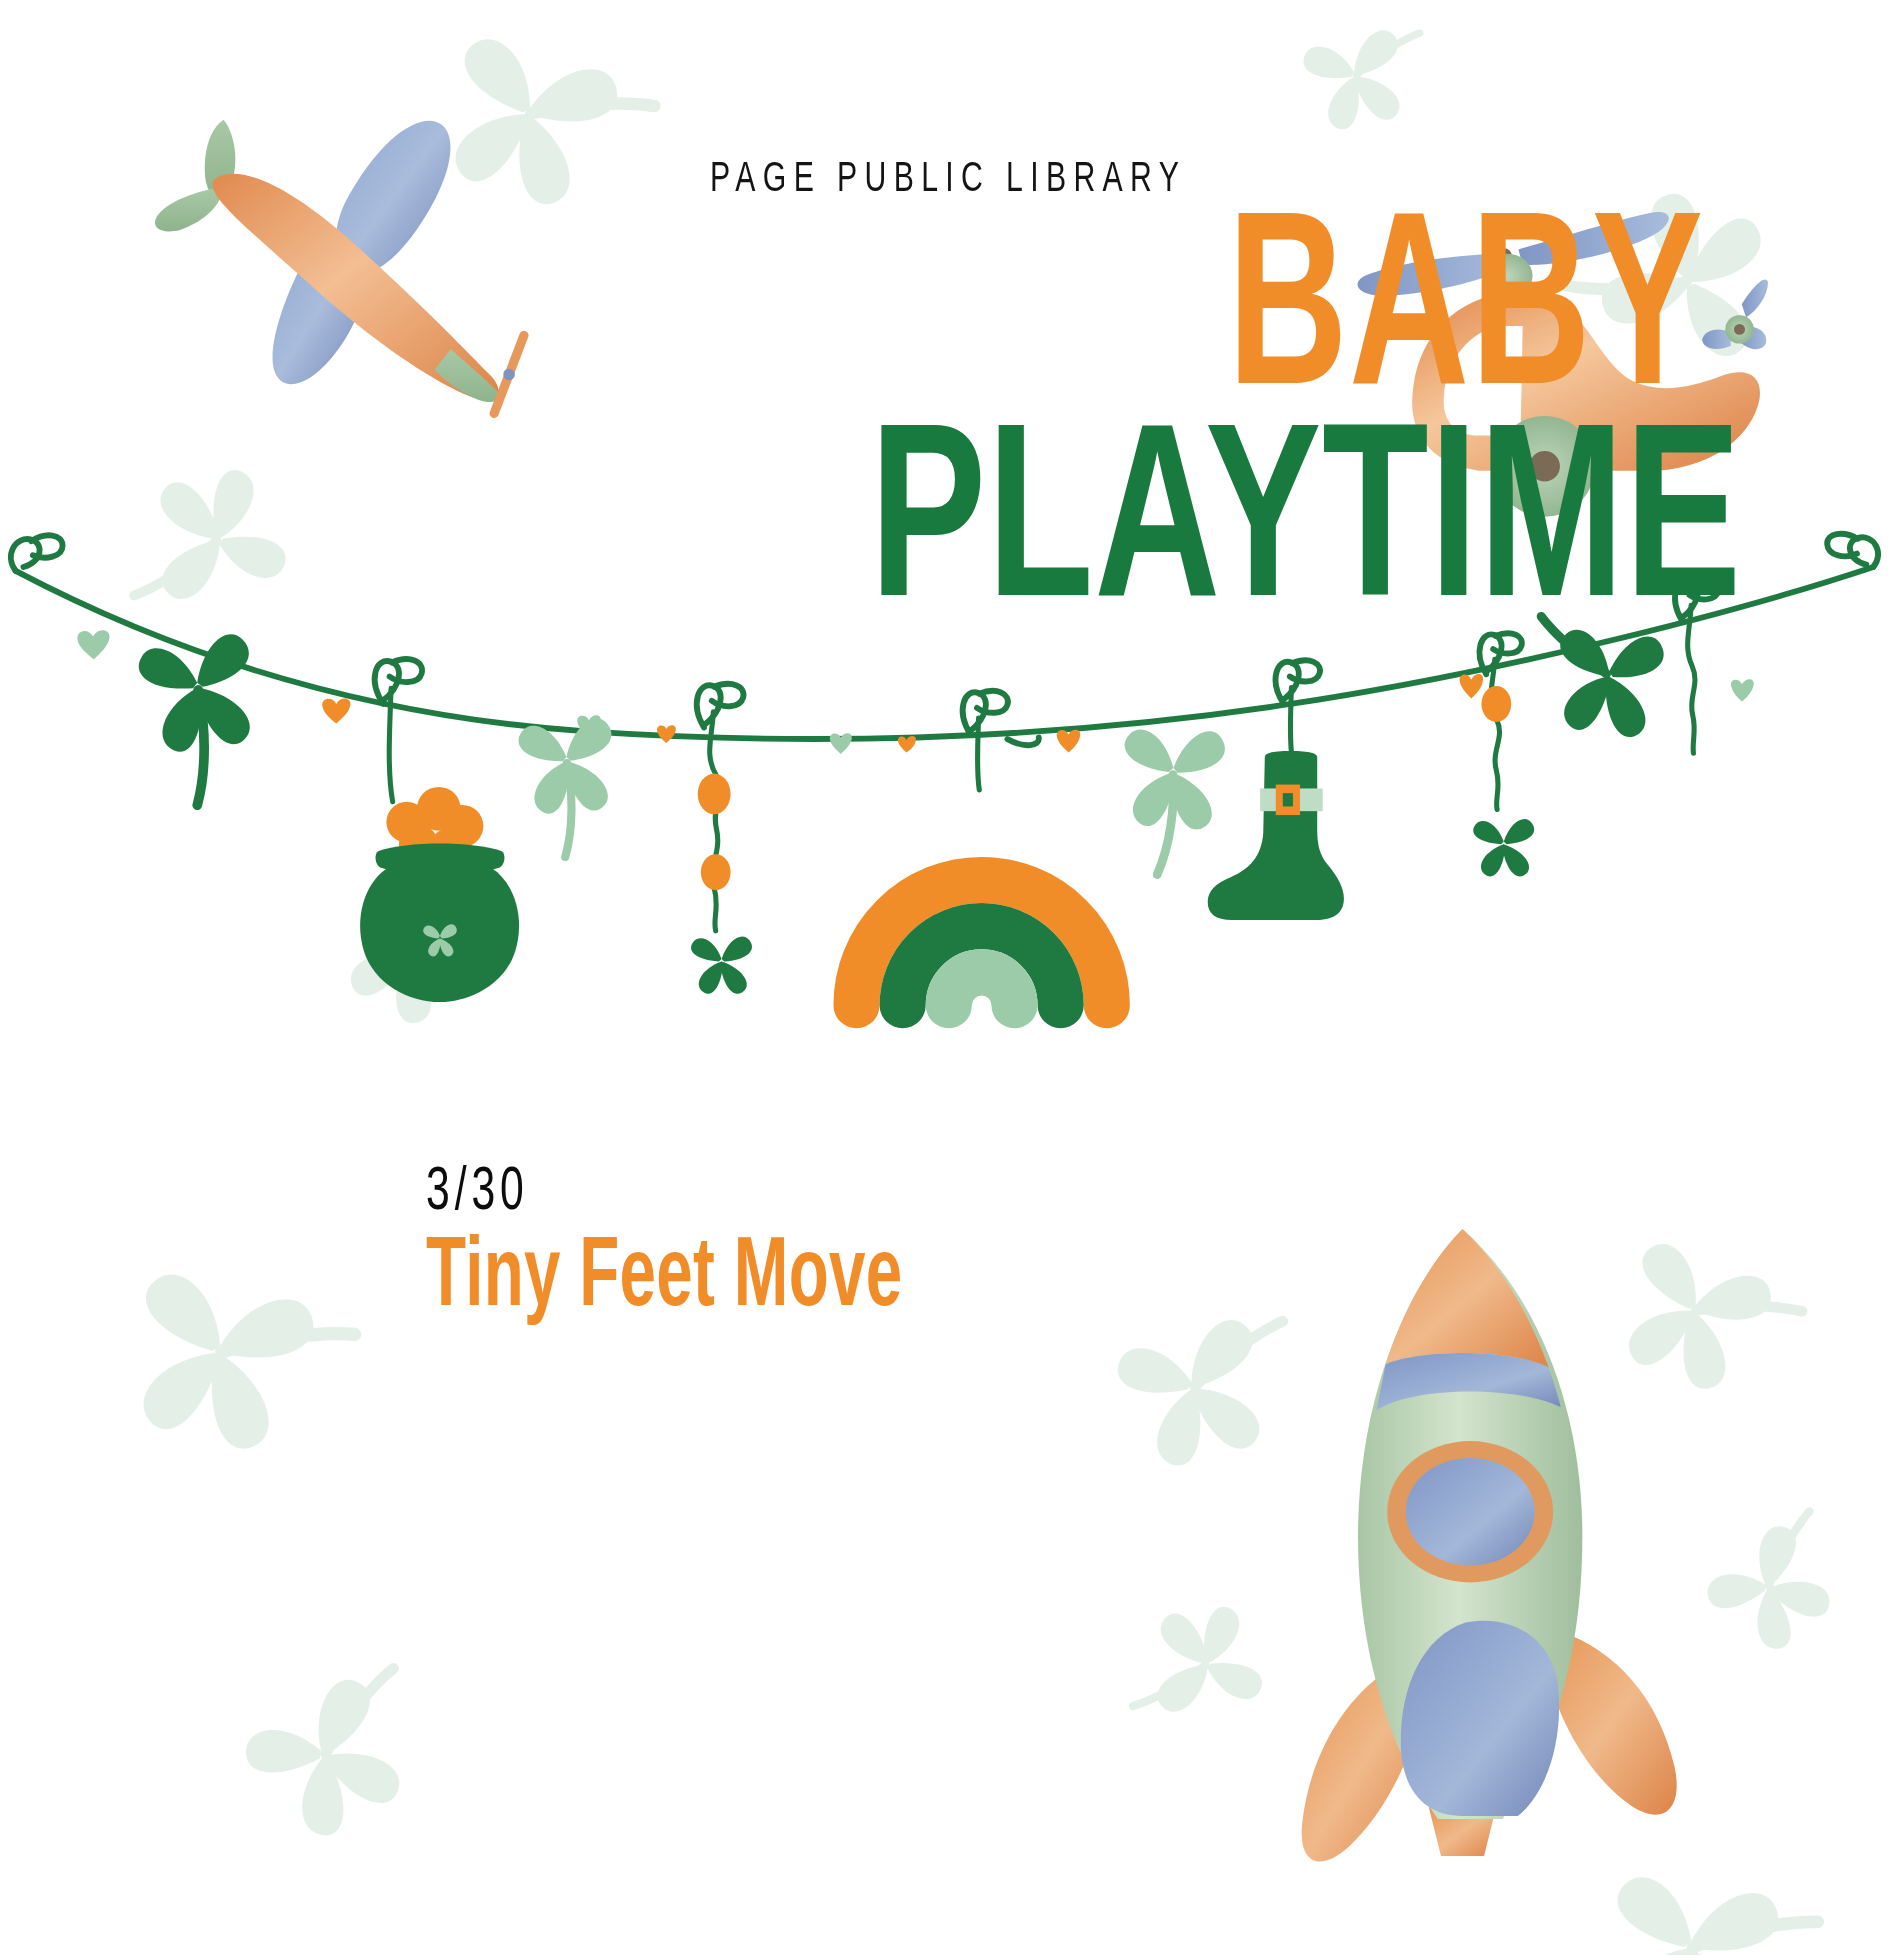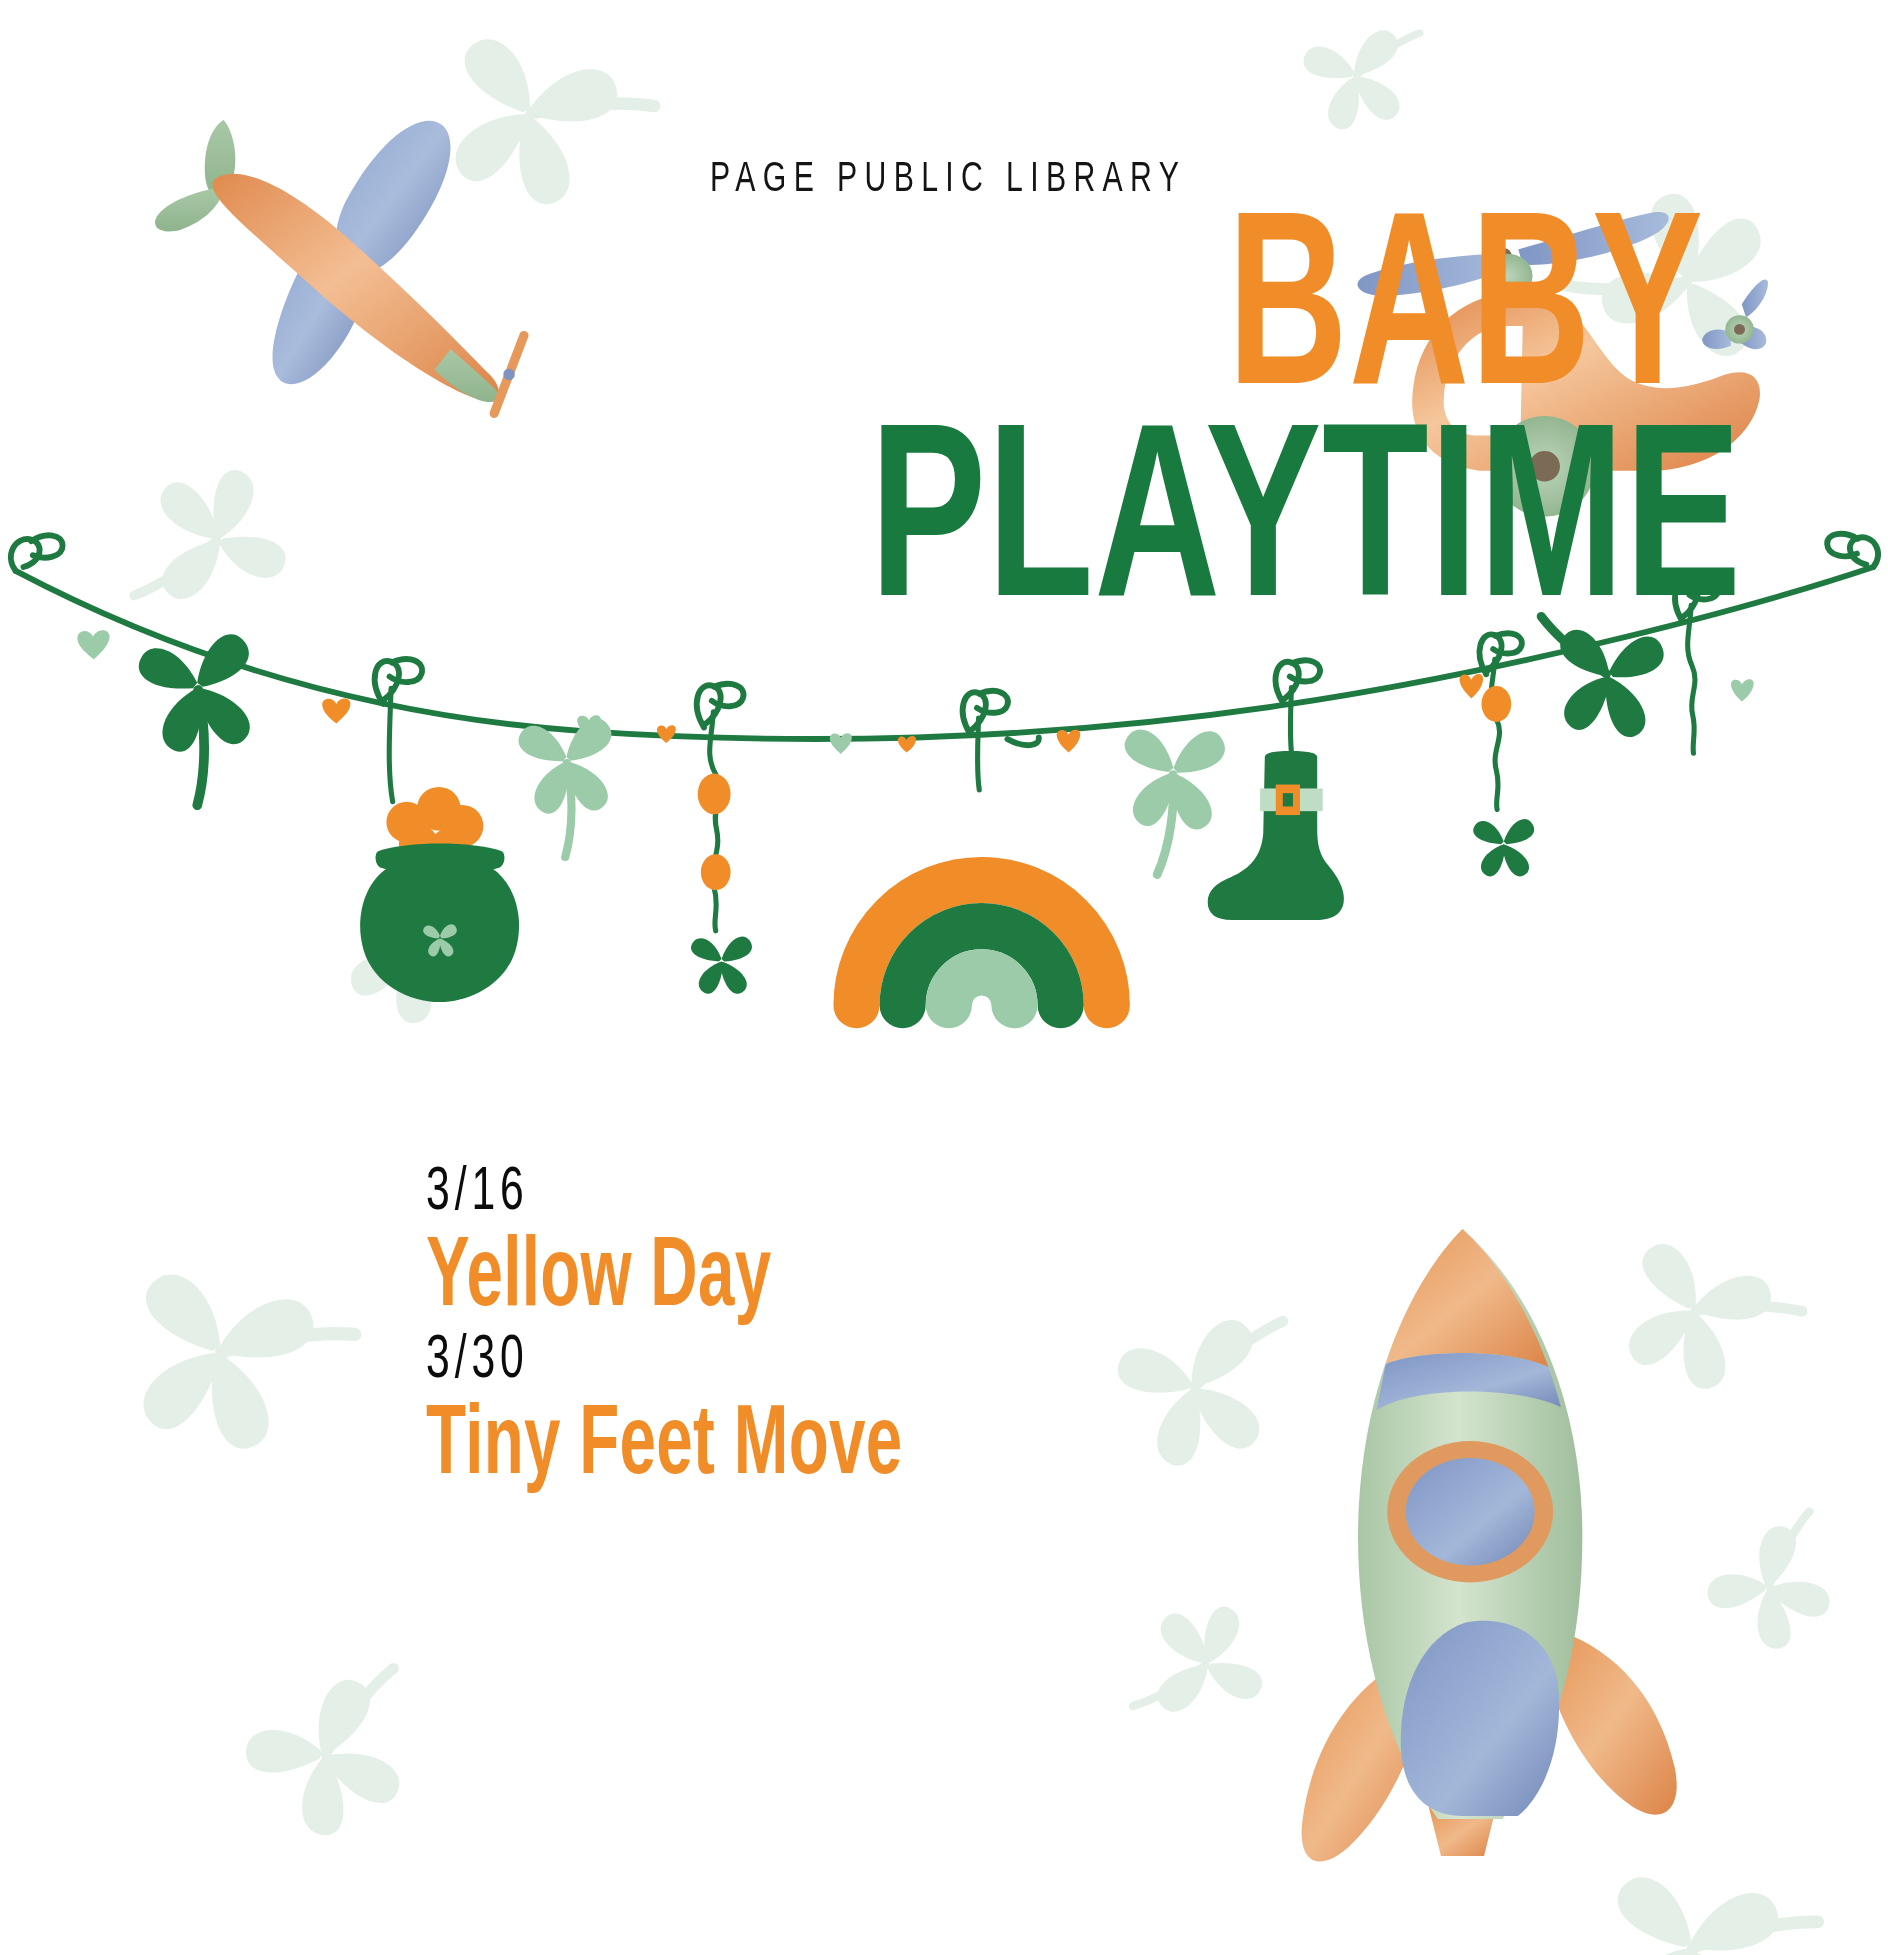--- a/index.html
+++ b/index.html
@@ -460,23 +460,19 @@
 
       <ellipse cx="155" cy="200" rx="54" ry="46" fill="#E09A5F"></ellipse>
       <ellipse cx="155" cy="200" rx="42" ry="35" fill="url(#rblu)"></ellipse>
 
       <path d="M152 272 C 122 282, 108 318, 110 356 C 112 382, 126 398, 150 398 L 186 398 C 206 382, 216 346, 212 312 C 208 284, 184 266, 152 272 Z" fill="url(#rblu)"></path>
     </svg>
   </div>
 
   <div class="schedule">
     <div class="row">
-      <div class="date">3/16</div>
-      <div class="event">Yellow Day</div>
-    </div>
-    <div class="row">
       <div class="date">3/30</div>
       <div class="event">Tiny Feet Move</div>
     </div>
   </div>
 
 </div>
 
 
 </body></html>

